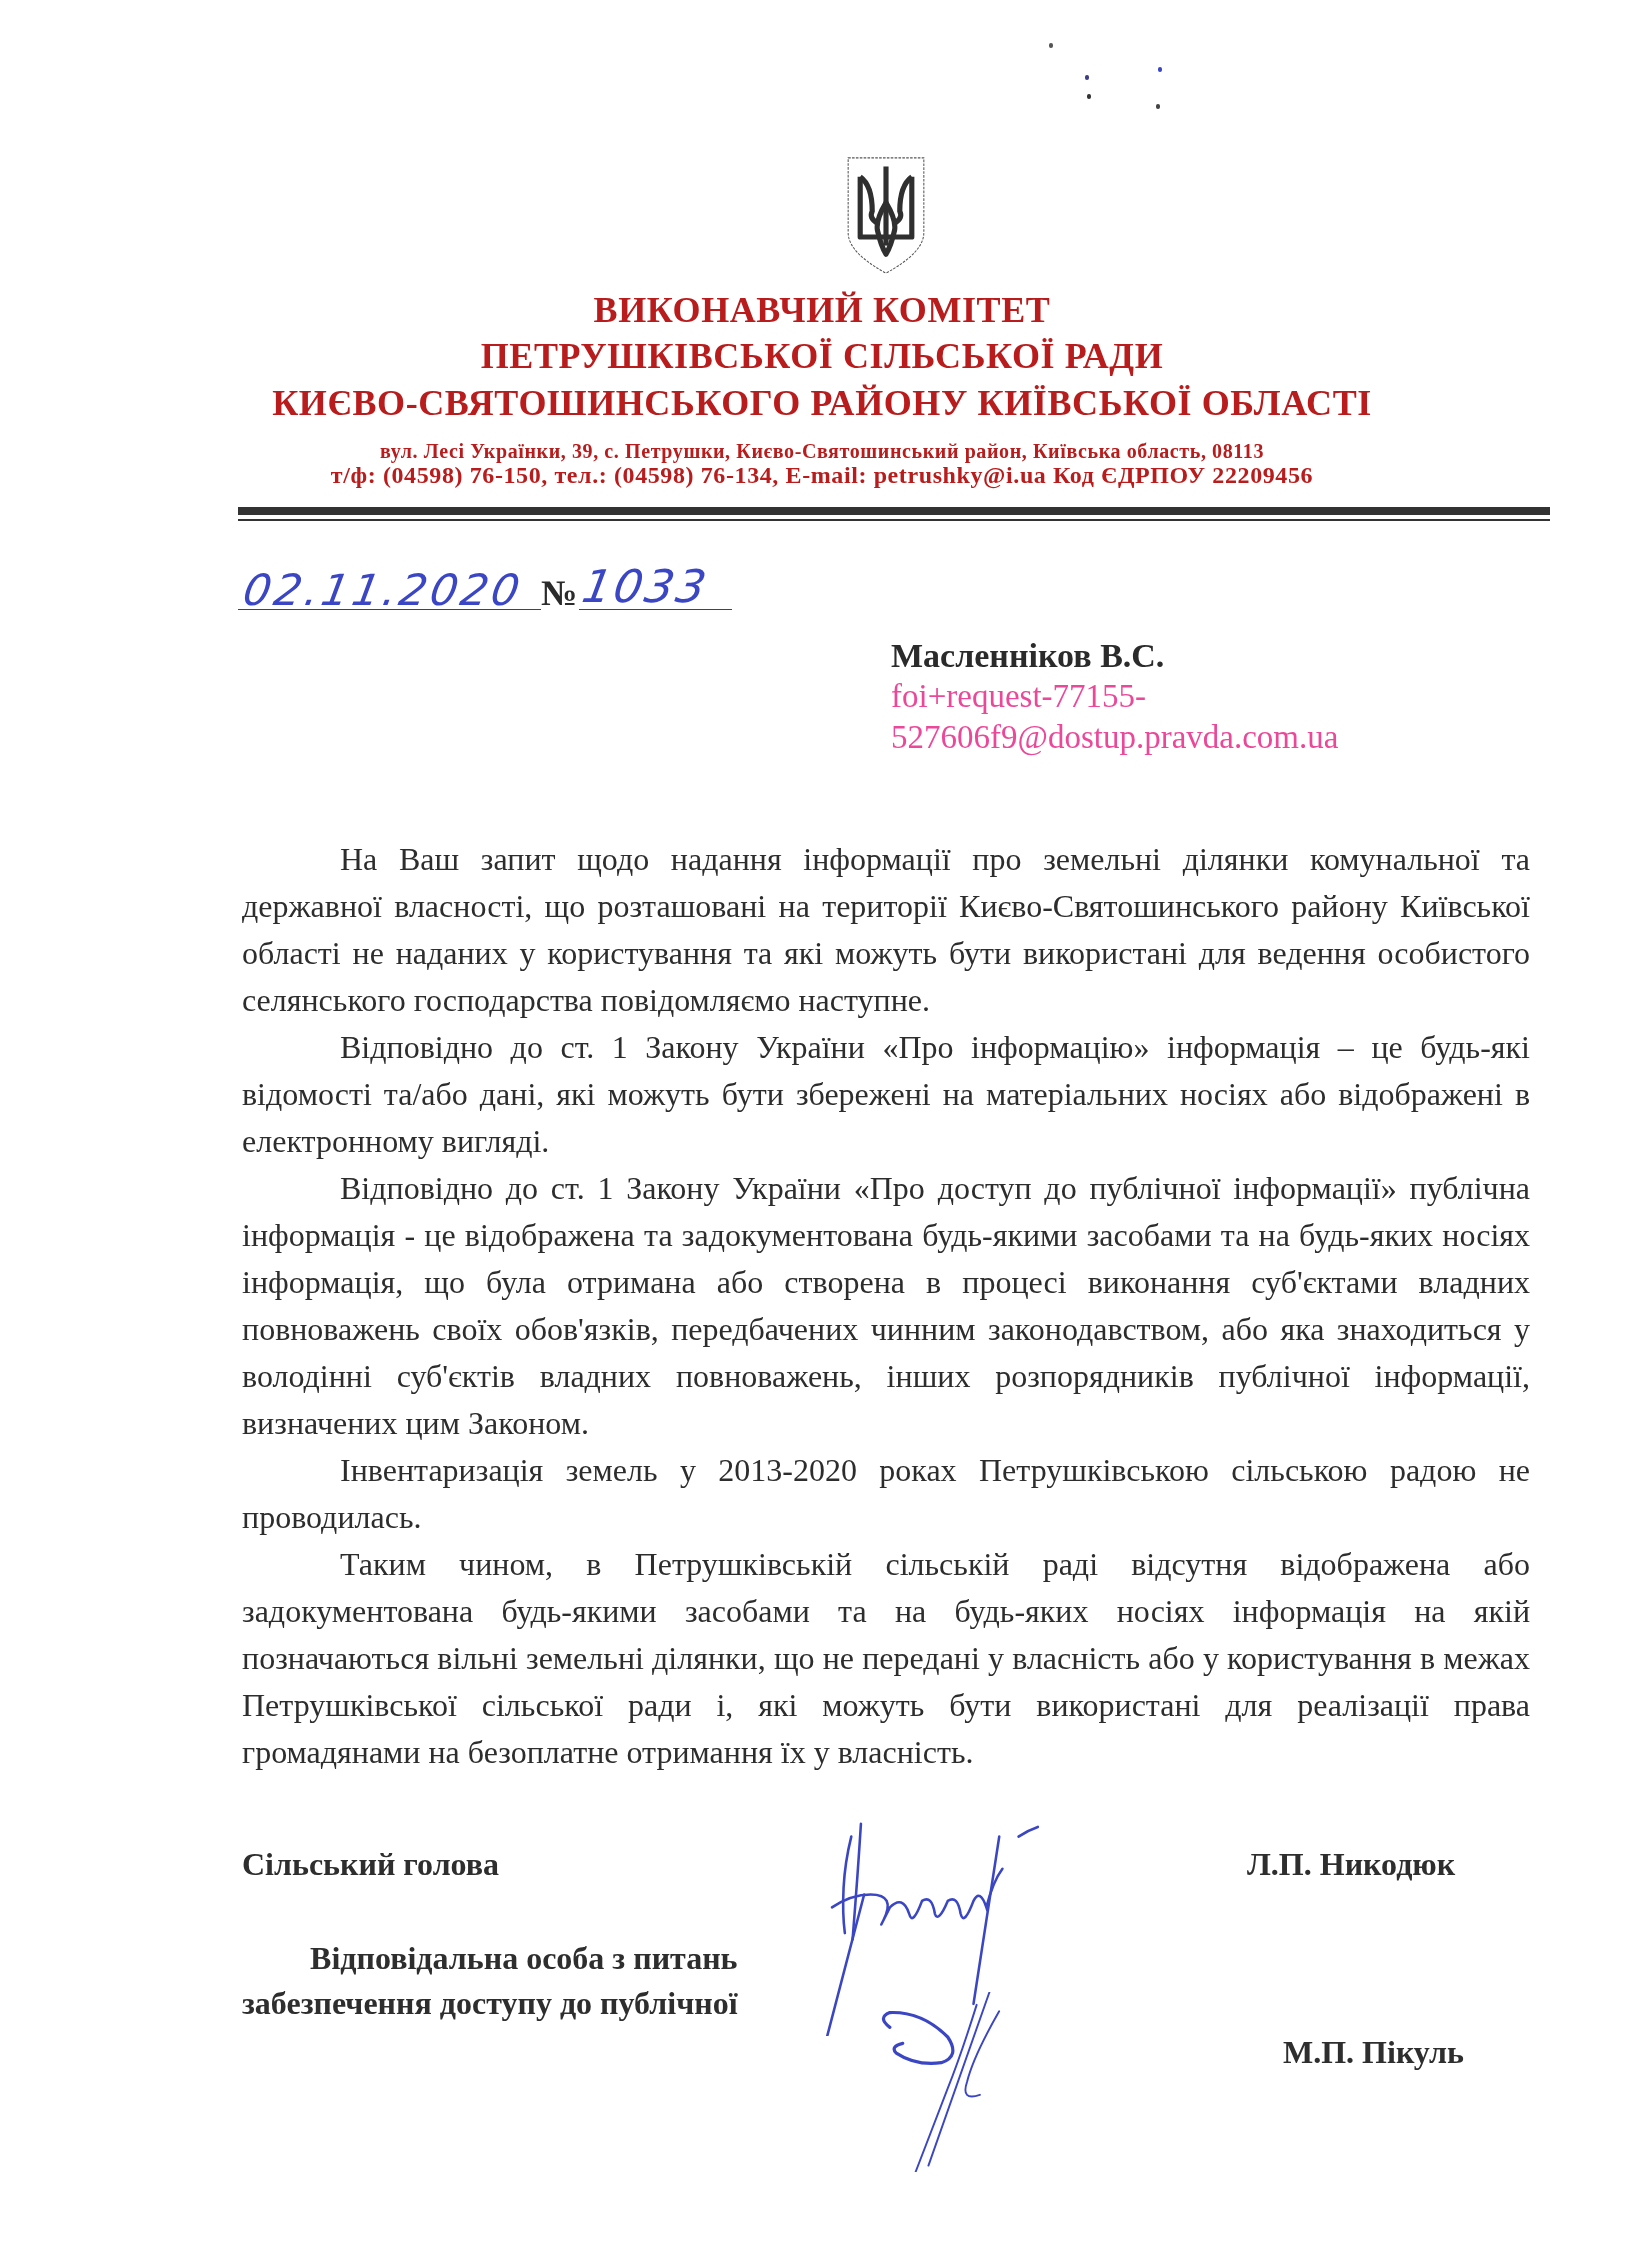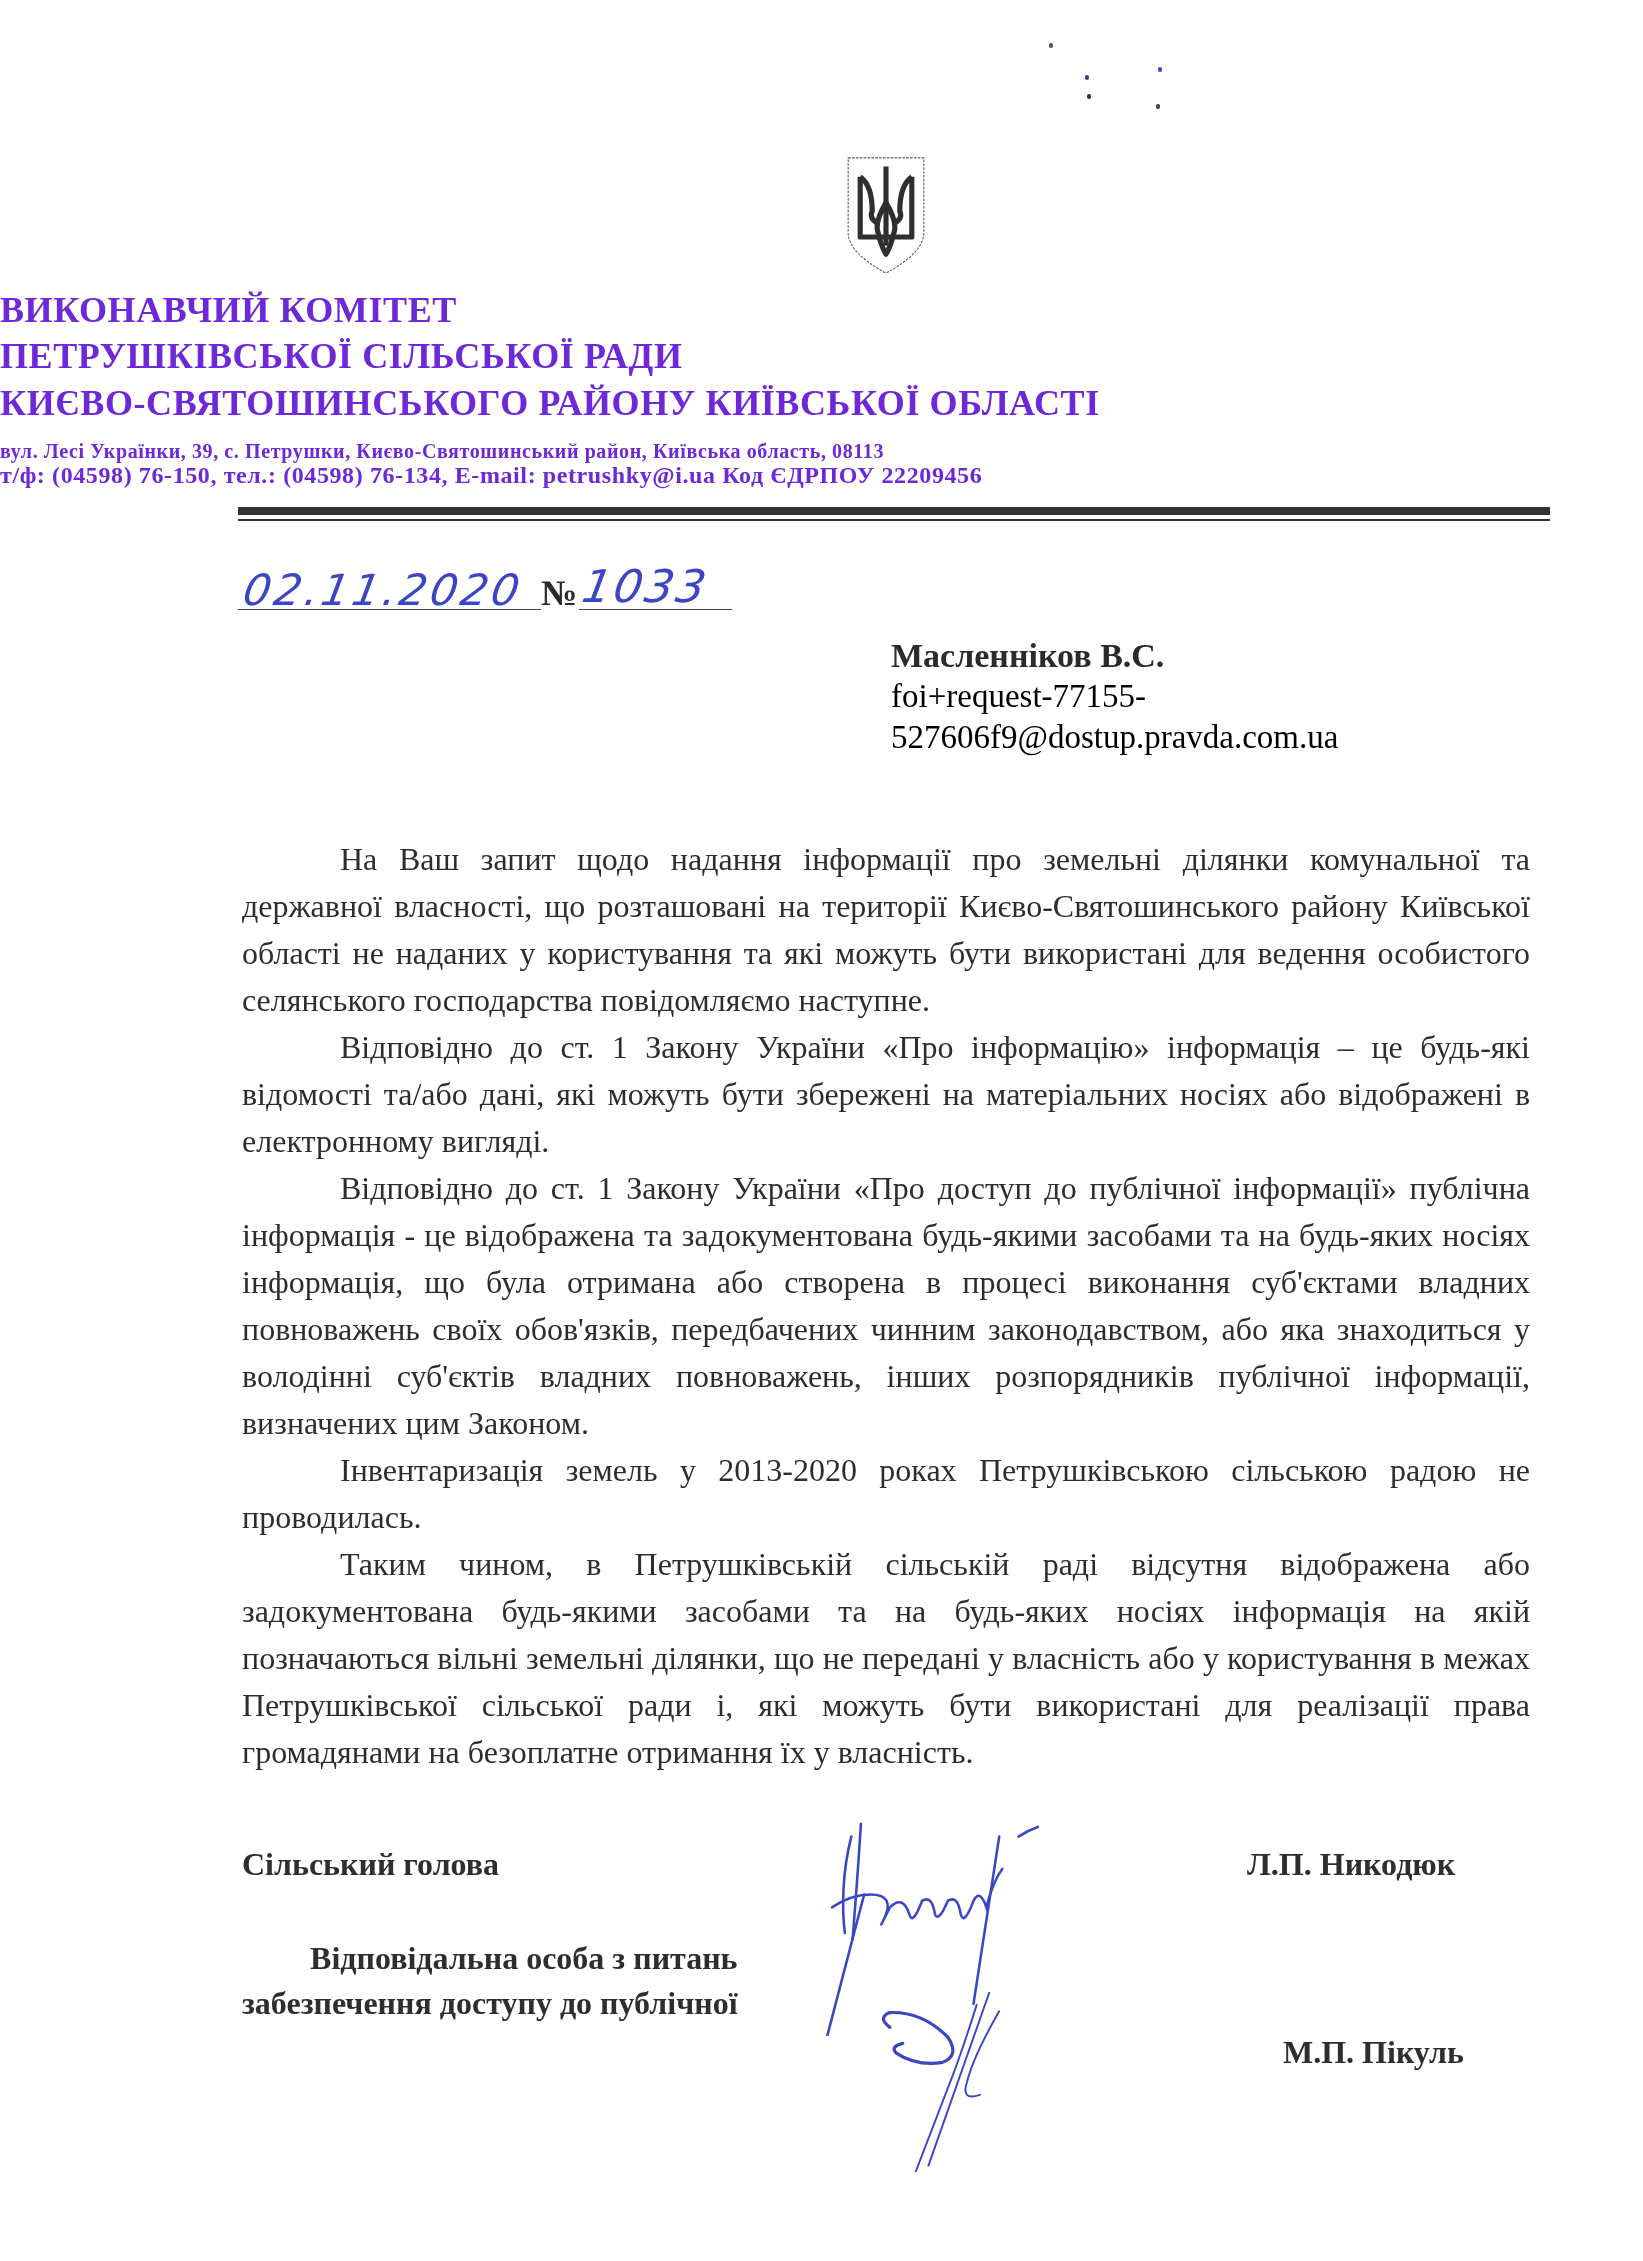--- a/index.html
+++ b/index.html
@@ -7,21 +7,21 @@
     width: 1644px; height: 2261px; position: relative; overflow: hidden;
     font-family: "Liberation Serif", "DejaVu Serif", serif;
     color: #2b2b2b;
   }
   .abs { position: absolute; }
 
   
   #coat { left: 841px; top: 151px; width: 90px; height: 129px; }
 
   
-  .hdr { left: 0; width: 1644px; font-weight: bold; color: #6d28d9; letter-spacing: 0.6px; }
+  .hdr { left: 0; width: 1644px; text-align: center; font-weight: bold; color: #b91c1c; letter-spacing: 0.6px; }
   #hdr1 { top: 289px; font-size: 36px; }
   #hdr2 { top: 335px; font-size: 36px; }
   #hdr3 { top: 382px; font-size: 36px; }
   #hdr-addr { top: 440px; font-size: 20px; }
   #hdr-contacts { top: 462px; font-size: 24px; }
 
   .rule { left: 238px; width: 1312px; background: #333; }
   #rule1 { top: 507px; height: 7.7px; }
   #rule2 { top: 519px; height: 1.9px; }
 
@@ -29,21 +29,21 @@
   #date-line { left: 238px; top: 606px; width: 303px; border-bottom: 1.9px solid #444; height: 2.6px; }
   #num-line  { left: 579px; top: 606px; width: 153px; border-bottom: 1.9px solid #444; height: 2.6px; }
   .hand { color: #3b46c4; font-family: "DejaVu Sans", sans-serif; font-style: italic; }
   #date-val { left: 244px; top: 565px; font-size: 43px; letter-spacing: 3.2px; transform: skewX(-10deg); }
   #num-sign { left: 541px; top: 572px; font-size: 36px; font-weight: bold; color: #2b2b2b; }
   #num-val  { left: 583px; top: 560px; font-size: 45px; letter-spacing: 2.6px; transform: skewX(-10deg); }
 
   
   #addressee { left: 891px; top: 635px; }
   #addr-name { font-size: 34px; font-weight: bold; line-height: 41px; }
-  .addr-mail { font-size: 33px; line-height: 41px; color: #000000; }
+  .addr-mail { font-size: 33px; line-height: 41px; color: #ec4899; }
 
   
   #body { left: 242px; top: 836px; width: 1288px; font-size: 32px; line-height: 47px; color: #2d2d2d; }
   #body p { margin: 0; text-align: justify; text-indent: 98px; }
 
   
   .sig-label { font-size: 32px; font-weight: bold; line-height: 45px; color: #2e2e2e; }
   #chair-title { left: 242px; top: 1842px; }
   #chair-name  { left: 1247px; top: 1842px; }
   #resp-title  { left: 242px; top: 1936px; text-align: right; }

